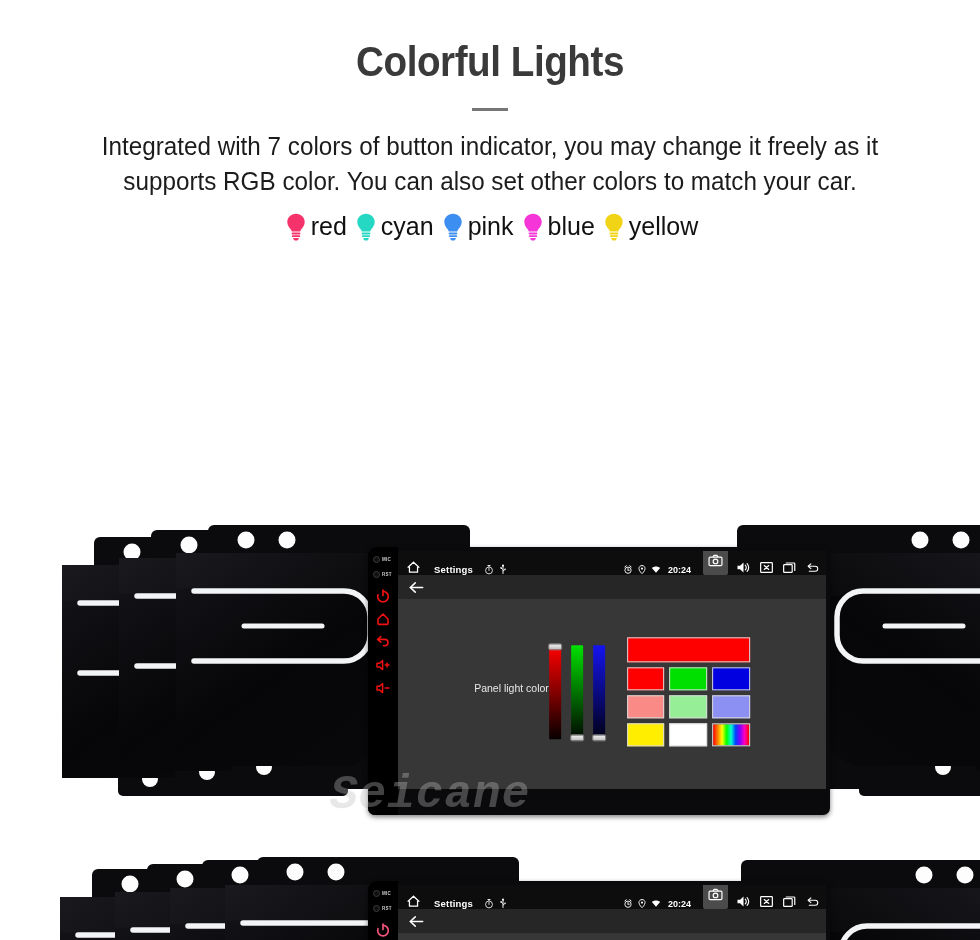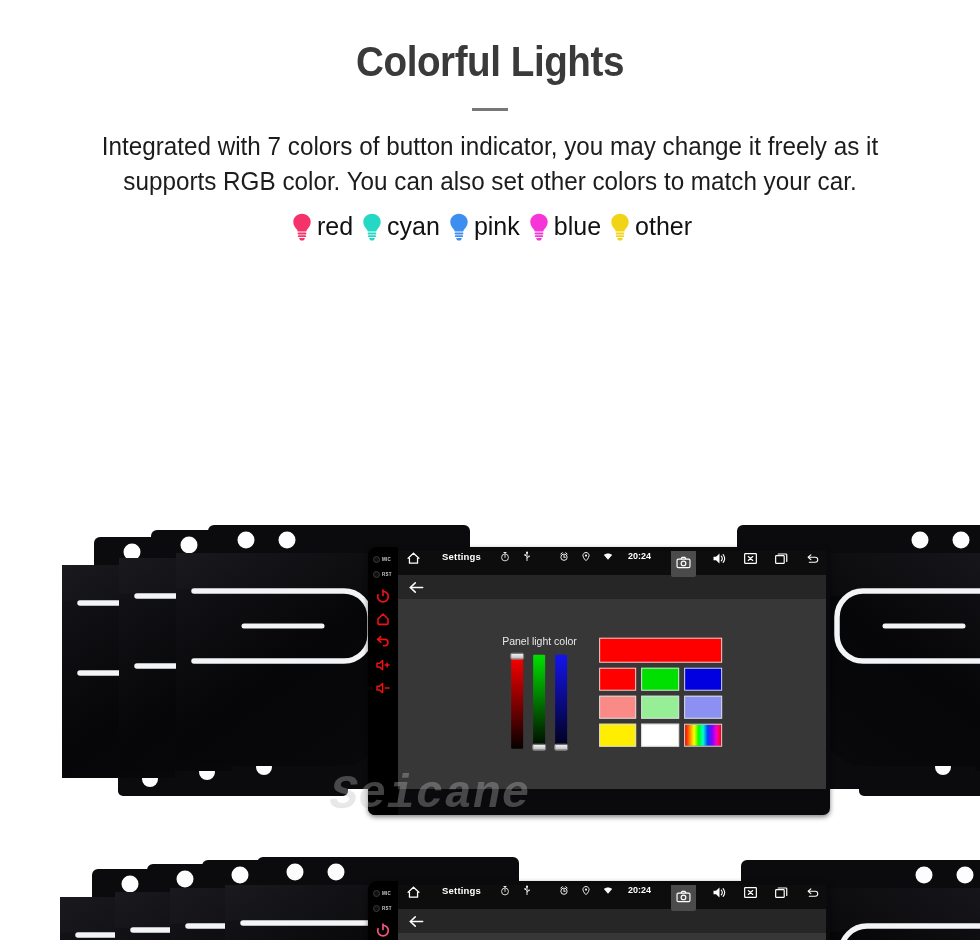--- a/index.html
+++ b/index.html
@@ -88,23 +88,23 @@
   .port .plabel{font-size:4.5px;color:#c9c9c9;font-weight:bold;letter-spacing:.2px;}
   .sidebtn{width:16px;height:16px;margin-top:5px;}
   .sidebtn svg{display:block;width:100%;height:100%;}
   .screen{
     position:absolute;left:30px;top:4px;right:4px;bottom:26px;
     background:#2f2f2f;
     overflow:hidden;
   }
   .statusbar{
     height:24px;background:#0d0d0d;
-    display:flex;align-items:flex-start;
-    padding:0 6px 18px 8px;box-sizing:border-box;
-    gap:8px;
+    display:flex;align-items:flex-end;
+    padding:0 6px 0 8px;box-sizing:border-box;
+    gap:0px;
   }
   .sb-icon{width:15px;height:15px;flex:none;display:block;}
   .sb-icon svg{display:block;width:100%;height:100%;}
   .sb-title{
     font-size:9.5px;font-weight:bold;color:#fff;
     margin-left:13px;margin-right:11px;letter-spacing:.2px;
   }
   .sb-mini{width:10px;height:11px;flex:none;margin-right:4px;}
   .sb-mini svg{display:block;width:100%;height:100%;}
   .sb-spacer{flex:1;}
@@ -126,21 +126,21 @@
   .back-arrow svg{display:block;width:100%;height:100%;}
   .content{
     position:absolute;left:0;right:0;top:48px;bottom:0;
     background:#373737;
   }
   .dialog{
     position:absolute;left:50%;top:50%;
     transform:translate(-50%,-52%);
     display:flex;align-items:center;gap:22px;
   }
-  .slider-col{display:flex;flex-direction:column;align-items:center;}
+  .slider-col{display:flex;flex-direction:row;align-items:center;}
   .panel-label{
     font-size:10.5px;color:#e8e8e8;margin-bottom:8px;white-space:nowrap;
   }
   .sliders{display:flex;gap:10px;align-items:flex-end;}
   .slider{
     width:12px;height:94px;position:relative;border-radius:1px;
   }
   .slider.r{background:linear-gradient(to top,#060000,#ff0000);}
   .slider.g{background:linear-gradient(to top,#000600,#00e000);}
   .slider.b{background:linear-gradient(to top,#000016,#1414ee);}
@@ -218,21 +218,21 @@
   </svg></span>
       <span class="legend-label">blue</span>
     </div>
     <div class="legend-item">
       <span class="bulb"><svg viewBox="0 0 20 28" xmlns="http://www.w3.org/2000/svg">
     <path d="M10 0.8 C4.9 0.8 1.3 4.5 1.3 9.1 c0 3.2 1.8 5.3 3.2 7 0.7 0.9 1.2 1.6 1.2 2.4 h8.6 c0-0.8 0.5-1.5 1.2-2.4 1.4-1.7 3.2-3.8 3.2-7 C18.7 4.5 15.1 0.8 10 0.8 z" fill="#f2d417"></path>
     <rect x="5.6" y="19.6" width="8.8" height="1.9" rx="0.9" fill="#f2d417"></rect>
     <rect x="5.9" y="22.2" width="8.2" height="1.9" rx="0.9" fill="#f2d417"></rect>
     <path d="M7.2 24.9 h5.6 c0 1.7-1.2 2.6-2.8 2.6 s-2.8-0.9-2.8-2.6z" fill="#f2d417"></path>
   </svg></span>
-      <span class="legend-label">other</span>
+      <span class="legend-label">yellow</span>
     </div>
   </div>
 
 <div class="stage" id="stage">
     <div class="row" style="top: 282px; height: 320px;">
       <div class="unit ghost" style="left: 795px; top: 12px; z-index: 10;">
         <div class="plate">
           <svg viewBox="0 0 352 262" xmlns="http://www.w3.org/2000/svg">
     <defs>
       <linearGradient id="pgm" x1="0" y1="0" x2="1" y2="1">

